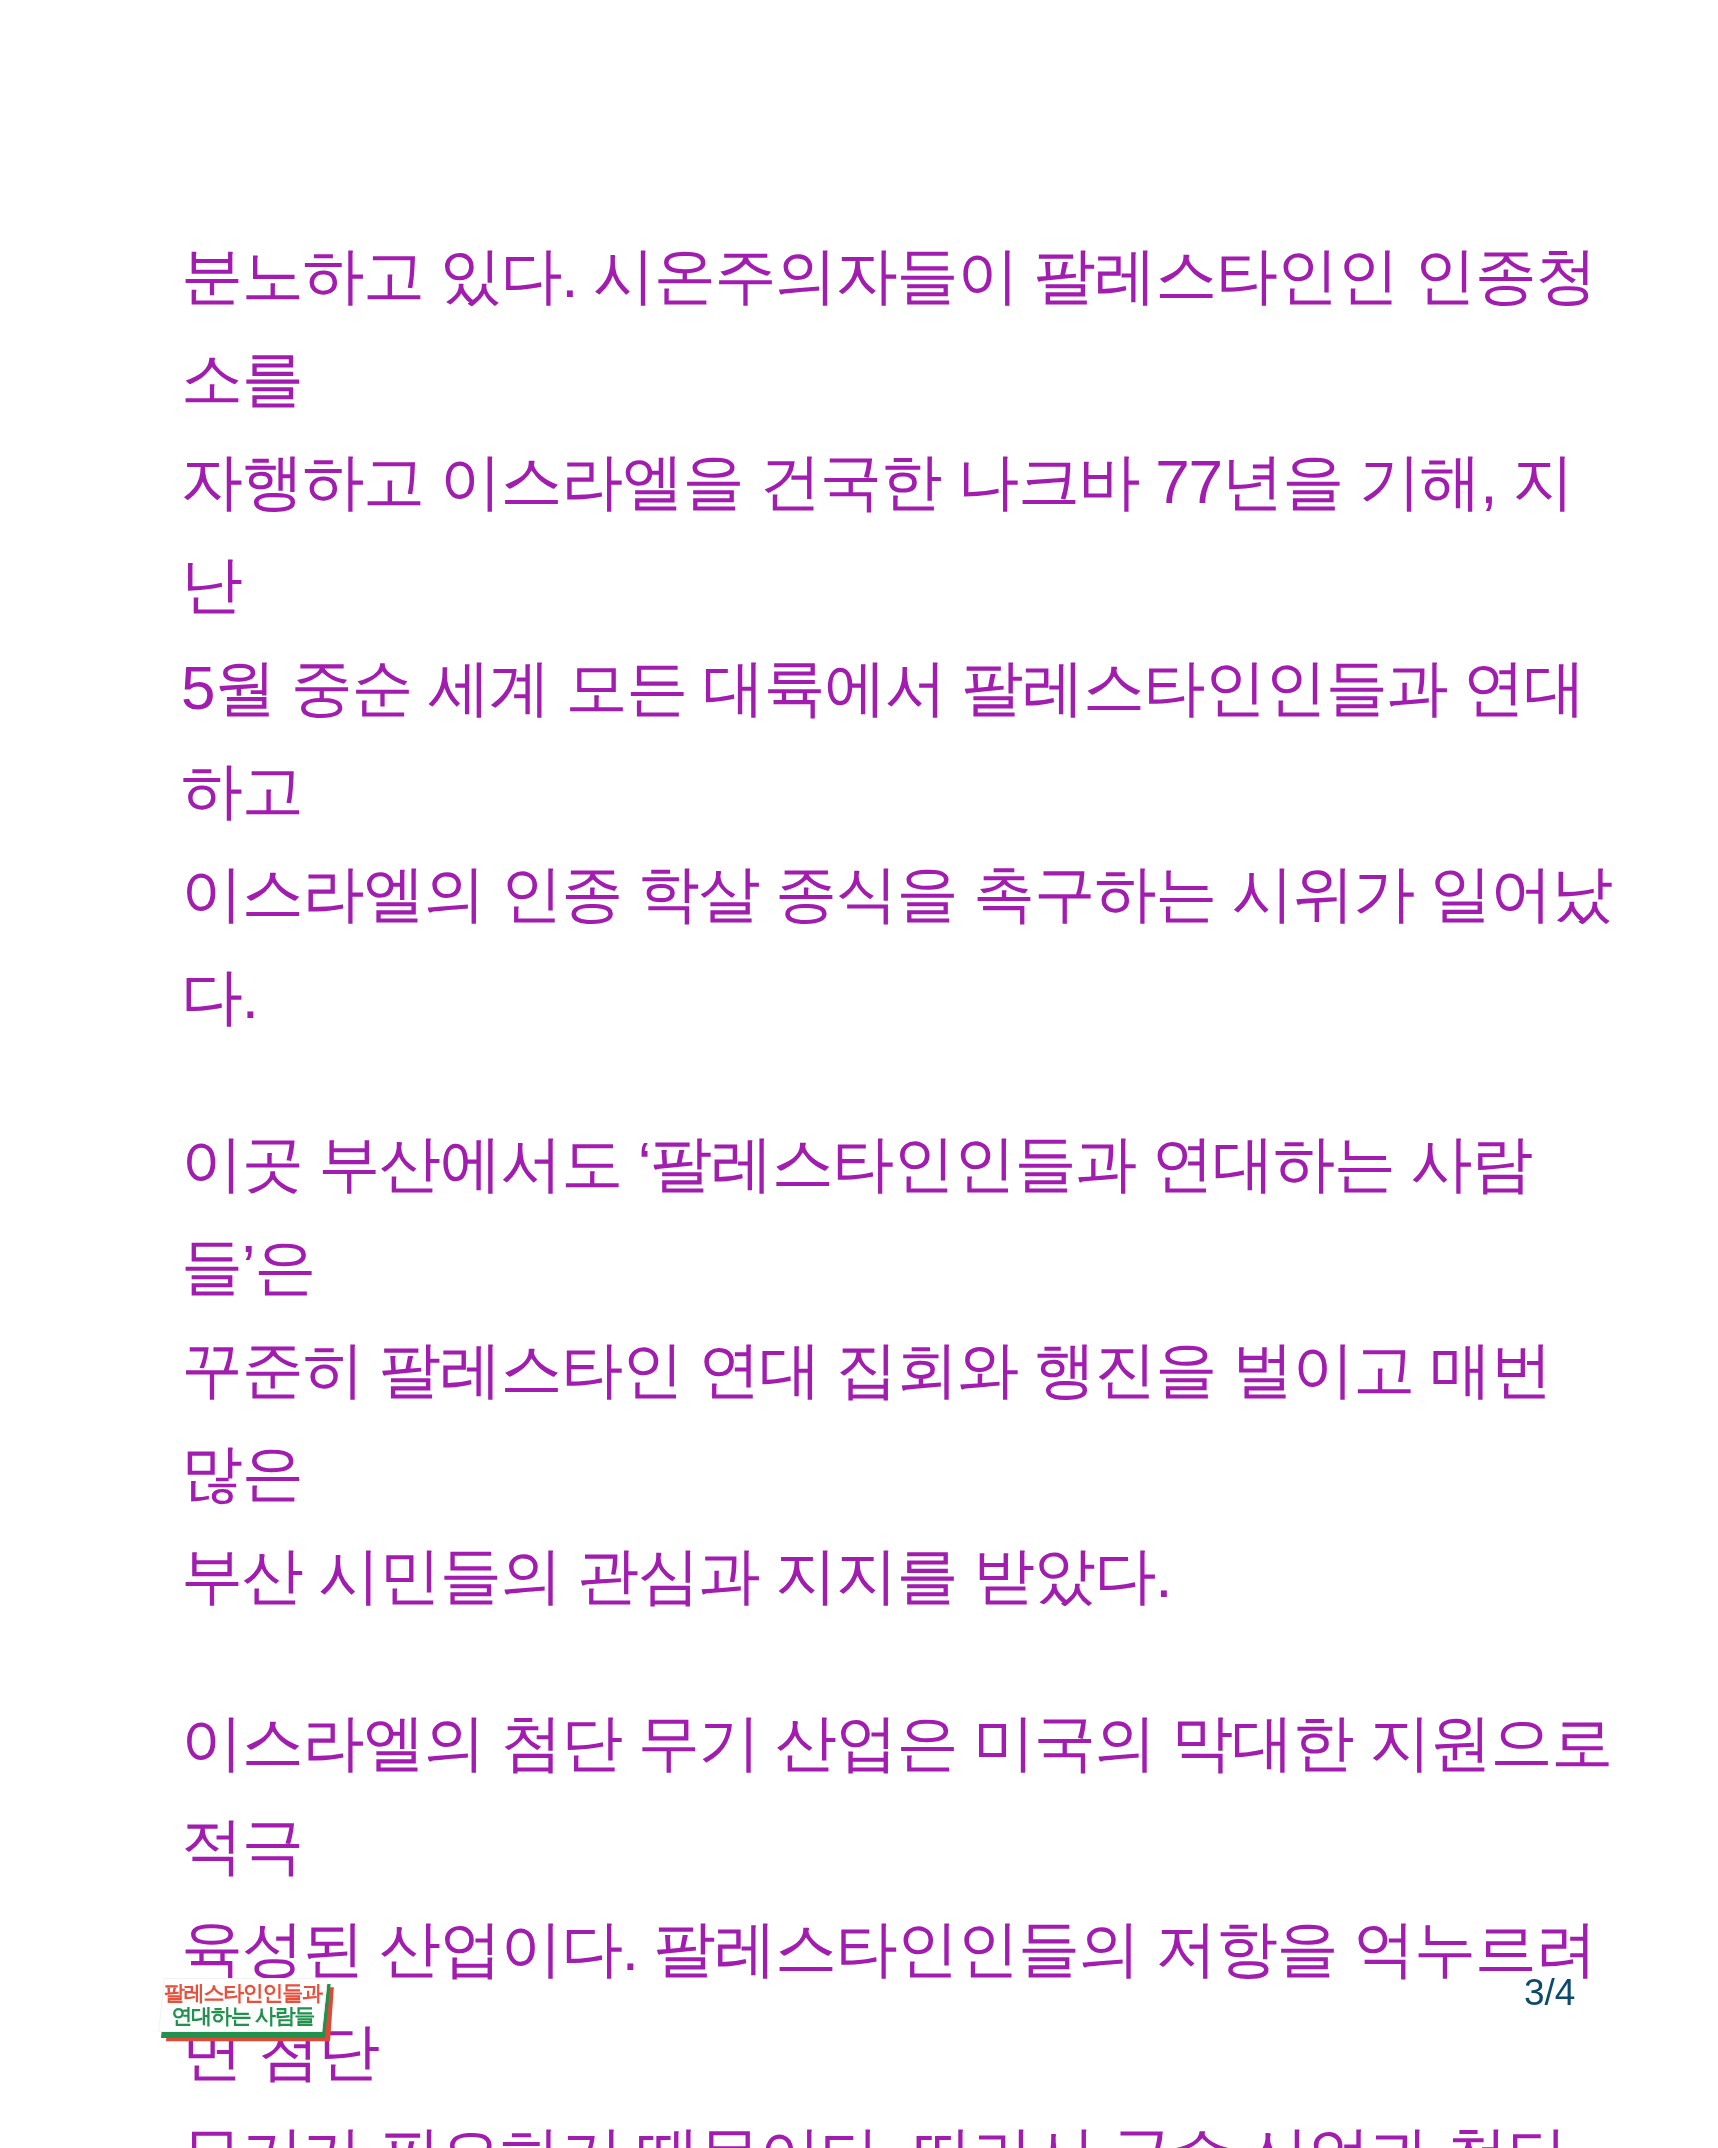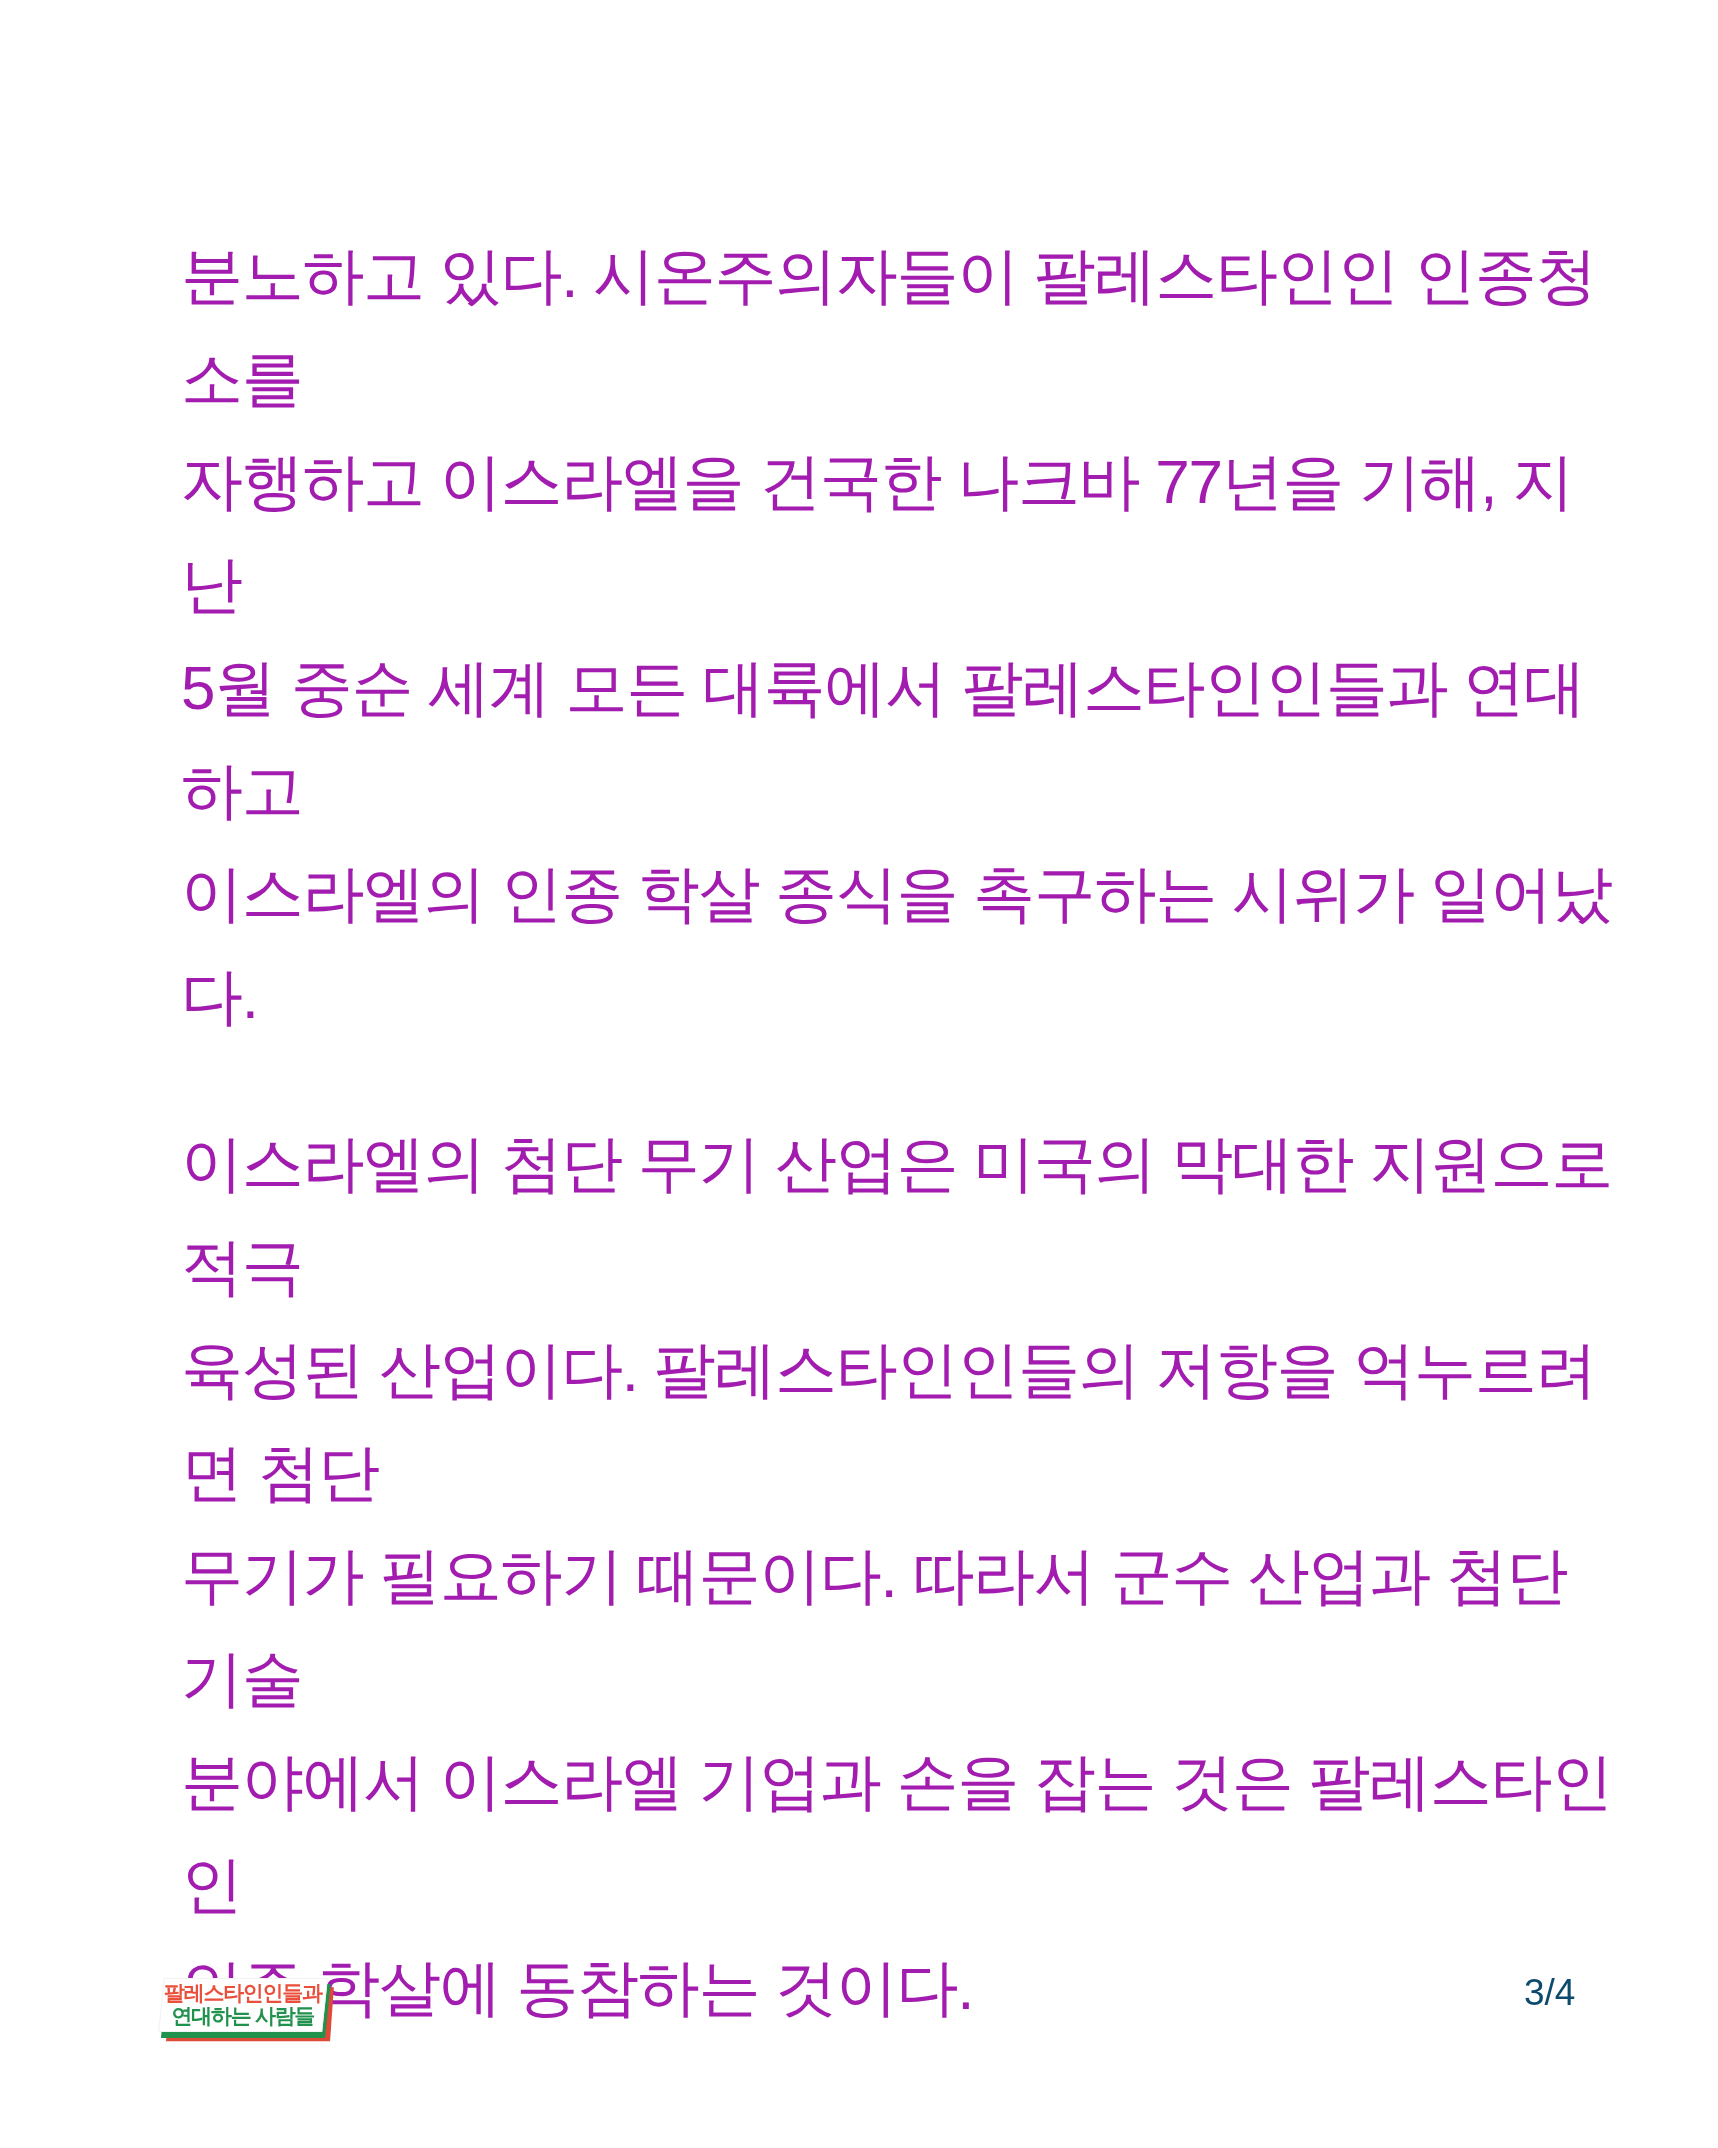--- a/index.html
+++ b/index.html
@@ -101,20 +101,23 @@
   }
 </style>
 </head>
 <body>
 
 <main class="content">
   <p class="paragraph">분노하고 있다. 시온주의자들이 팔레스타인인 인종청소를
 자행하고 이스라엘을 건국한 나크바 77년을 기해, 지난
 5월 중순 세계 모든 대륙에서 팔레스타인인들과 연대하고
 이스라엘의 인종 학살 종식을 촉구하는 시위가 일어났다.</p>
+  <p class="paragraph">이곳 부산에서도 ‘팔레스타인인들과 연대하는 사람들’은
+꾸준히 팔레스타인 연대 집회와 행진을 벌이고 매번 많은
+부산 시민들의 관심과 지지를 받았다.</p>
   <p class="paragraph">이스라엘의 첨단 무기 산업은 미국의 막대한 지원으로 적극
 육성된 산업이다. 팔레스타인인들의 저항을 억누르려면 첨단
 무기가 필요하기 때문이다. 따라서 군수 산업과 첨단 기술
 분야에서 이스라엘 기업과 손을 잡는 것은 팔레스타인인
 인종 학살에 동참하는 것이다.</p>
 
 </main>
 
 <footer class="footer">
   <div class="logo-wrap">

